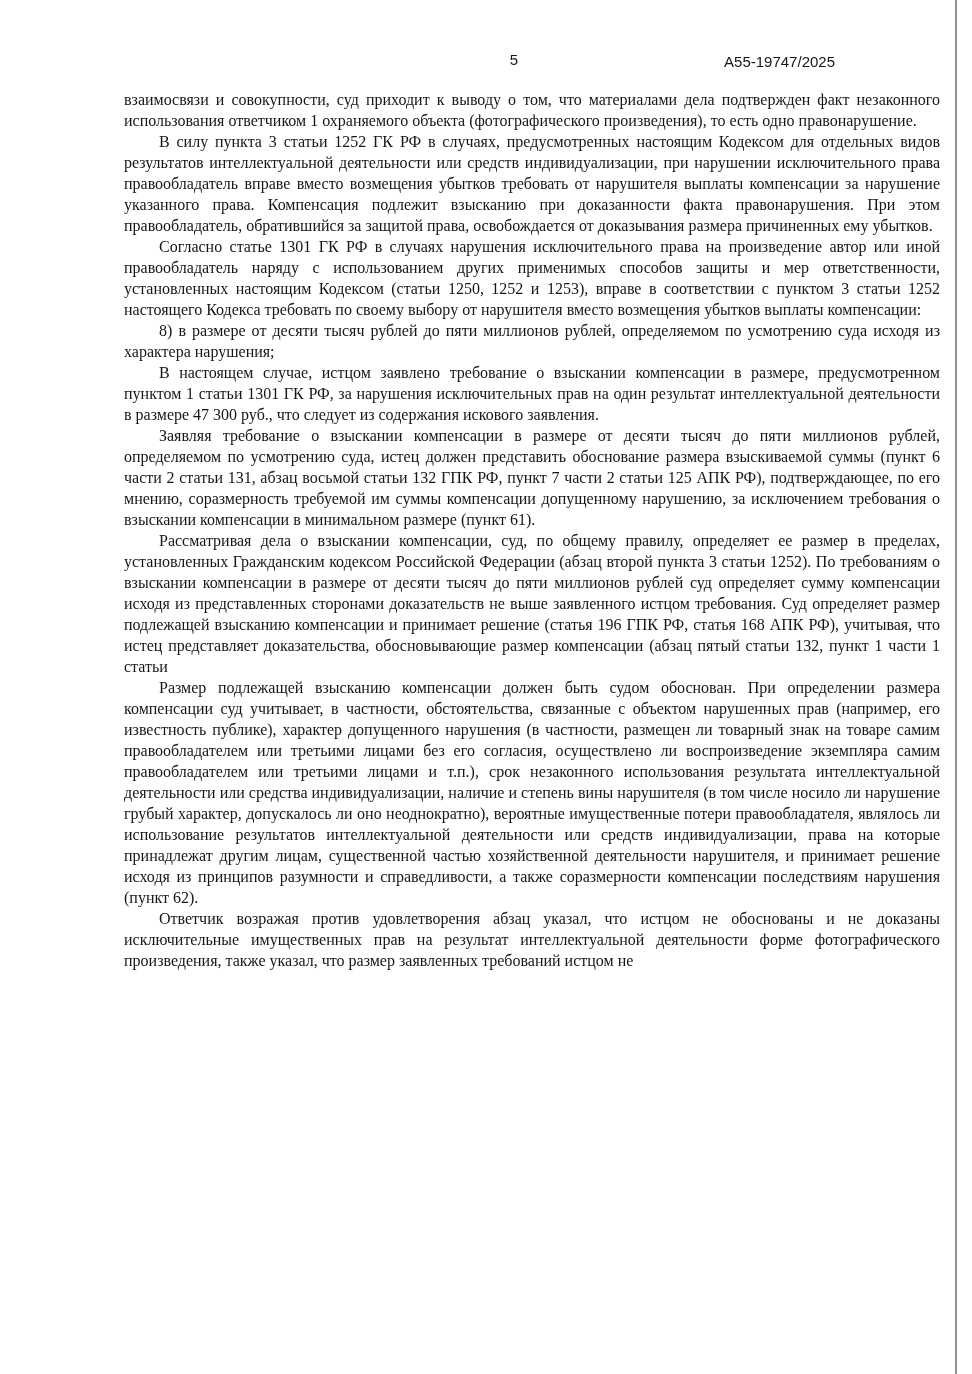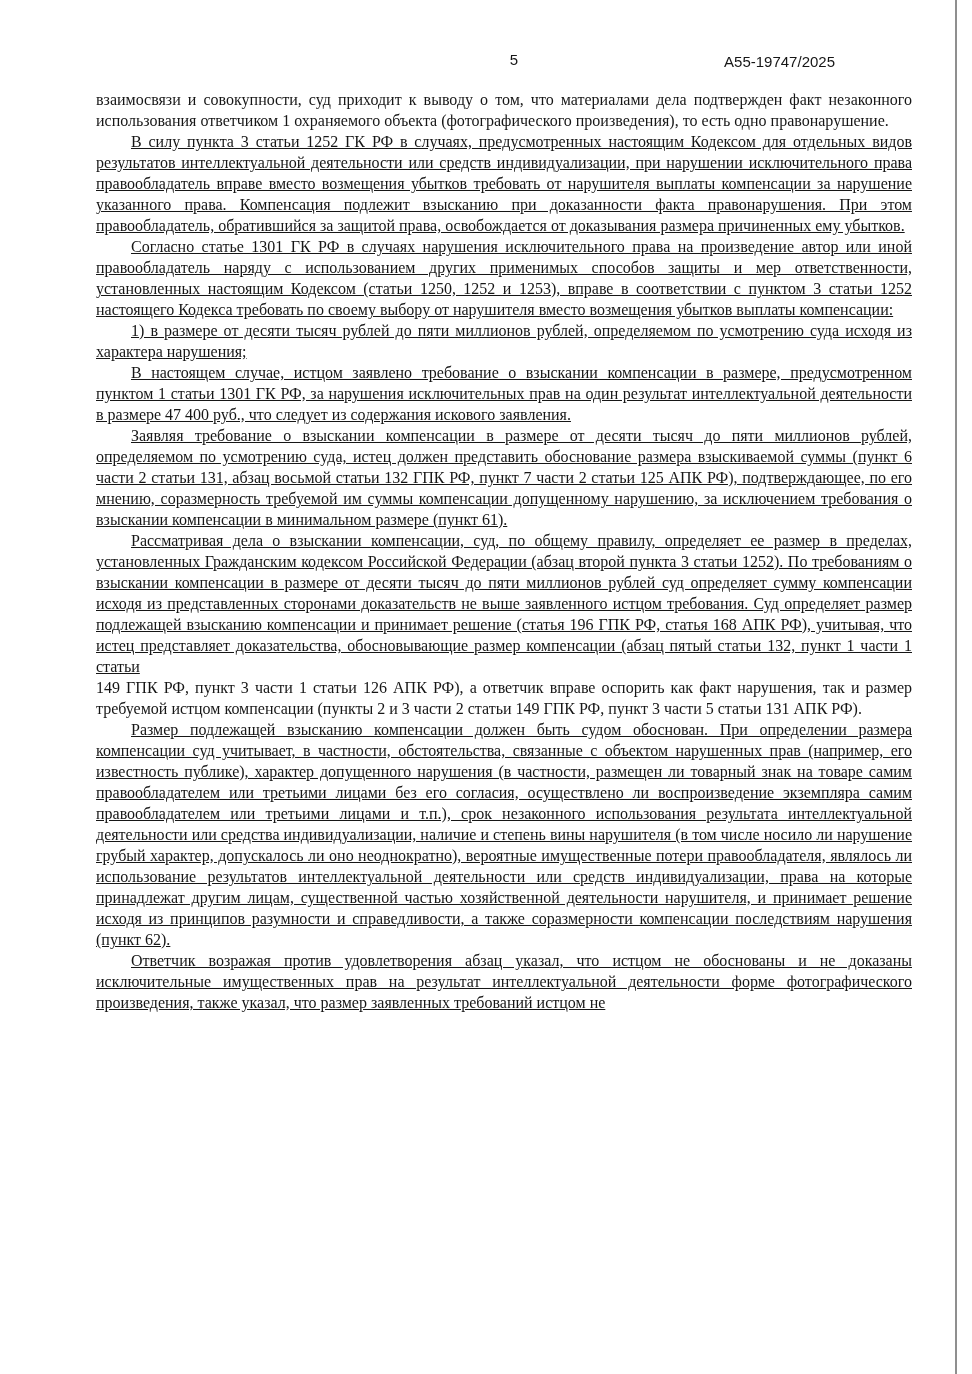--- a/index.html
+++ b/index.html
@@ -44,52 +44,50 @@
   .case-number {
     position: absolute;
     right: 87px;
     top: 2px;
     white-space: nowrap;
     text-align: center;
   }
   .document-body {
     position: absolute;
     top: 89px;
-    left: 96px;
+    left: 124px;
     width: 816px;
     font-size: 16px;
     line-height: 21px;
     text-align: justify;
   }
   .para {
     margin: 0;
     padding: 0;
     text-indent: 0;
   }
   .para.indent {
     text-indent: 35px;
-    text-decoration: underline;
   }
 </style>
 </head>
 <body>
 
 <div class="page">
   <div class="scan-line"></div>
 
   <div class="page-header">
     <div class="page-number">5</div>
     <div class="case-number">А55-19747/2025</div>
   </div>
 
   <div class="document-body">
       <p class="para">взаимосвязи и совокупности, суд приходит к выводу о том, что материалами дела подтвержден факт незаконного использования ответчиком 1 охраняемого объекта (фотографического произведения), то есть одно правонарушение.</p>
       <p class="para indent">В силу пункта 3 статьи 1252 ГК РФ в случаях, предусмотренных настоящим Кодексом для отдельных видов результатов интеллектуальной деятельности или средств индивидуализации, при нарушении исключительного права правообладатель вправе вместо возмещения убытков требовать от нарушителя выплаты компенсации за нарушение указанного права. Компенсация подлежит взысканию при доказанности факта правонарушения. При этом правообладатель, обратившийся за защитой права, освобождается от доказывания размера причиненных ему убытков.</p>
       <p class="para indent">Согласно статье 1301 ГК РФ в случаях нарушения исключительного права на произведение автор или иной правообладатель наряду с использованием других применимых способов защиты и мер ответственности, установленных настоящим Кодексом (статьи 1250, 1252 и 1253), вправе в соответствии с пунктом 3 статьи 1252 настоящего Кодекса требовать по своему выбору от нарушителя вместо возмещения убытков выплаты компенсации:</p>
-      <p class="para indent">1) в размере от десяти тысяч рублей до пяти миллионов рублей, определяемом по усмотрению суда исходя из характера нарушения;</p>
-      <p class="para indent">В настоящем случае, истцом заявлено требование о взыскании компенсации в размере, предусмотренном пунктом 1 статьи 1301 ГК РФ, за нарушения исключительных прав на один результат интеллектуальной деятельности в размере 47 400 руб., что следует из содержания искового заявления.</p>
+      <p class="para indent">8) в размере от десяти тысяч рублей до пяти миллионов рублей, определяемом по усмотрению суда исходя из характера нарушения;</p>
+      <p class="para indent">В настоящем случае, истцом заявлено требование о взыскании компенсации в размере, предусмотренном пунктом 1 статьи 1301 ГК РФ, за нарушения исключительных прав на один результат интеллектуальной деятельности в размере 47 300 руб., что следует из содержания искового заявления.</p>
       <p class="para indent">Заявляя требование о взыскании компенсации в размере от десяти тысяч до пяти миллионов рублей, определяемом по усмотрению суда, истец должен представить обоснование размера взыскиваемой суммы (пункт 6 части 2 статьи 131, абзац восьмой статьи 132 ГПК РФ, пункт 7 части 2 статьи 125 АПК РФ), подтверждающее, по его мнению, соразмерность требуемой им суммы компенсации допущенному нарушению, за исключением требования о взыскании компенсации в минимальном размере (пункт 61).</p>
       <p class="para indent">Рассматривая дела о взыскании компенсации, суд, по общему правилу, определяет ее размер в пределах, установленных Гражданским кодексом Российской Федерации (абзац второй пункта 3 статьи 1252). По требованиям о взыскании компенсации в размере от десяти тысяч до пяти миллионов рублей суд определяет сумму компенсации исходя из представленных сторонами доказательств не выше заявленного истцом требования. Суд определяет размер подлежащей взысканию компенсации и принимает решение (статья 196 ГПК РФ, статья 168 АПК РФ), учитывая, что истец представляет доказательства, обосновывающие размер компенсации (абзац пятый статьи 132, пункт 1 части 1 статьи</p>
-      <p class="para">149 ГПК РФ, пункт 3 части 1 статьи 126 АПК РФ), а ответчик вправе оспорить как факт нарушения, так и размер требуемой истцом компенсации (пункты 2 и 3 части 2 статьи 149 ГПК РФ, пункт 3 части 5 статьи 131 АПК РФ).</p>
       <p class="para indent">Размер подлежащей взысканию компенсации должен быть судом обоснован. При определении размера компенсации суд учитывает, в частности, обстоятельства, связанные с объектом нарушенных прав (например, его известность публике), характер допущенного нарушения (в частности, размещен ли товарный знак на товаре самим правообладателем или третьими лицами без его согласия, осуществлено ли воспроизведение экземпляра самим правообладателем или третьими лицами и т.п.), срок незаконного использования результата интеллектуальной деятельности или средства индивидуализации, наличие и степень вины нарушителя (в том числе носило ли нарушение грубый характер, допускалось ли оно неоднократно), вероятные имущественные потери правообладателя, являлось ли использование результатов интеллектуальной деятельности или средств индивидуализации, права на которые принадлежат другим лицам, существенной частью хозяйственной деятельности нарушителя, и принимает решение исходя из принципов разумности и справедливости, а также соразмерности компенсации последствиям нарушения (пункт 62).</p>
       <p class="para indent">Ответчик возражая против удовлетворения абзац указал, что истцом не обоснованы и не доказаны исключительные имущественных прав на результат интеллектуальной деятельности форме фотографического произведения, также указал, что размер заявленных требований истцом не</p>
     </div>
 </div>
 
 </body></html>

